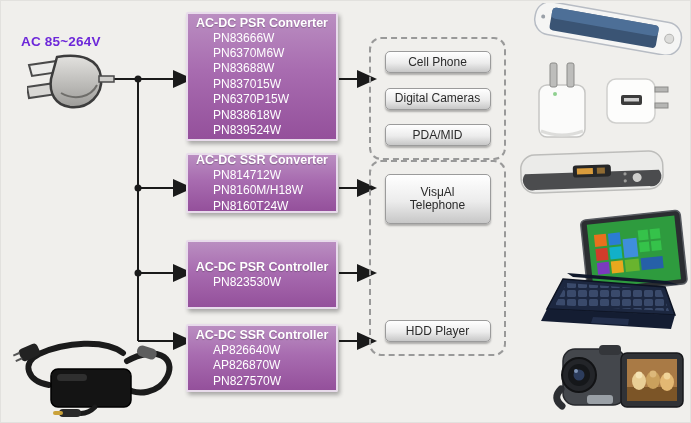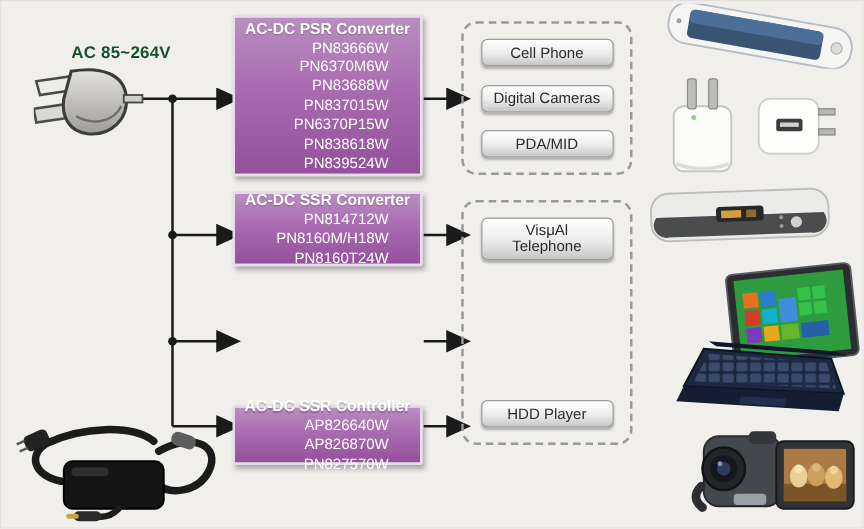--- a/index.html
+++ b/index.html
@@ -2,45 +2,45 @@
 <html><head>
 <meta charset="utf-8">
 <style>
   * { margin:0; padding:0; box-sizing:border-box; }
   html,body { background:#ffffff; font-family:"Liberation Sans", sans-serif; }
   #canvas { position:relative; width:691px; height:423px; background:#f0efec;
             border:1px solid #e2e1de; overflow:hidden; }
   #wires { position:absolute; left:0; top:0; z-index:1; }
 
   .ac-label { position:absolute; left:20px; top:33px; font-size:13.5px; font-weight:bold;
-              color:#14532d; letter-spacing:.2px; z-index:2;margin-left:36px; }
+              color:#6d28d9; letter-spacing:.2px; z-index:2; }
 
   .pblock { position:absolute; left:185px; width:152px; z-index:2;
             background:linear-gradient(180deg,#ba8ec1 0%, #a86cb0 45%, #94509b 100%);
             border:2px solid #e8dbeb; border-radius:2px;
             box-shadow:2px 3px 4px rgba(0,0,0,.30);
             display:flex; flex-direction:column; justify-content:center;
             color:#ffffff; }
   .ptitle { text-align:center; font-weight:bold; font-size:12.5px; line-height:16px;
             text-shadow:0 1px 1px rgba(0,0,0,.25); white-space:nowrap; }
-  .prow   { display:flex; justify-content:flex-end; padding:0 25px;
+  .prow   { display:flex; justify-content:flex-start; padding:0 25px;
             font-size:12px; line-height:15.4px; }
 
   .dbox { position:absolute; left:368px; width:137px; border:2px dashed #999999;
           border-radius:12px; z-index:2; display:flex; flex-direction:column;
           align-items:center; justify-content:space-between; padding:12px 0; }
-  #dbox1 { top:16px;  height:123px; }
+  #dbox1 { top:36px;  height:123px; }
   #dbox2 { top:159px; height:196px; }
 
   .abtn { width:106px; height:22px; border-radius:5px; border:1px solid #9b9b9b;
           background:linear-gradient(180deg,#ffffff 0%, #ececec 55%, #c7c7c7 100%);
           box-shadow:0 2px 2px rgba(0,0,0,.28);
           font-size:12px; color:#2b2b2b; display:flex; align-items:center;
           justify-content:center; text-align:center; line-height:13px; cursor:pointer; }
-  .abtn.tall { height:34px; padding:0 16px; }
+  .abtn.tall { height:50px; padding:0 16px; }
 
   .dev { position:absolute; z-index:2; }
 </style>
 </head>
 <body>
 
 <div id="canvas">
 
   <svg id="wires" width="691" height="423">
     <defs>
@@ -118,22 +118,29 @@
     <div class="prow">
       <span>PN8160M/H</span>
       <span>18W</span>
       </div>
     <div class="prow">
       <span>PN8160T</span>
       <span>24W</span>
       </div>
   </div>
 
-
-  <div class="pblock" style="top:323px;height:48px">
+  <div class="pblock" style="top:239px;height:69px">
+    <div class="ptitle">AC-DC PSR Controller</div>
+    <div class="prow">
+      <span>PN8235</span>
+      <span>30W</span>
+      </div>
+  </div>
+
+  <div class="pblock" style="top:323px;height:68px">
     <div class="ptitle">AC-DC SSR Controller</div>
     <div class="prow">
       <span>AP8266</span>
       <span>40W</span>
       </div>
     <div class="prow">
       <span>AP8268</span>
       <span>70W</span>
       </div>
     <div class="prow">

